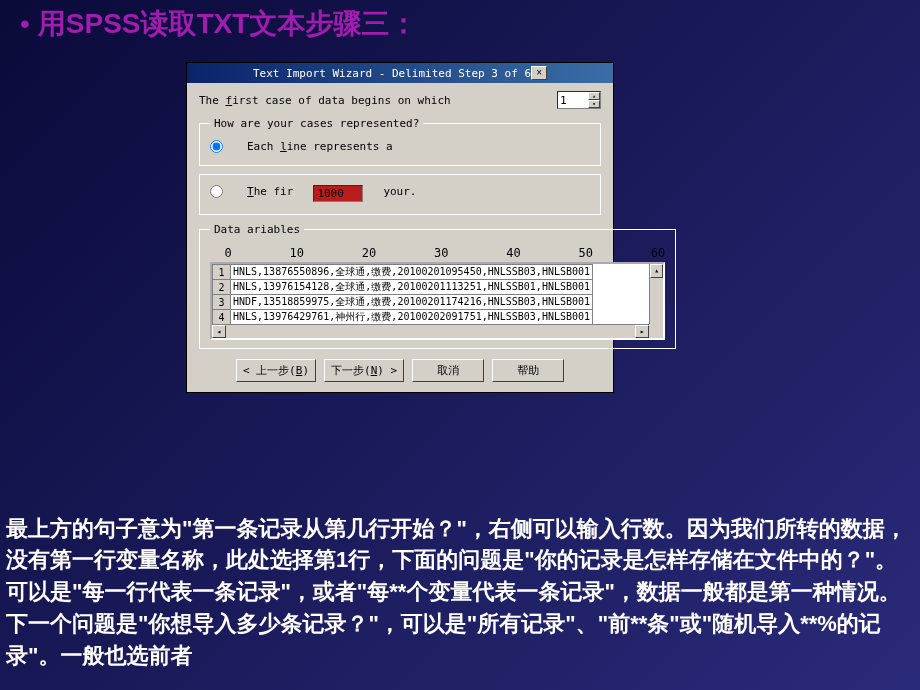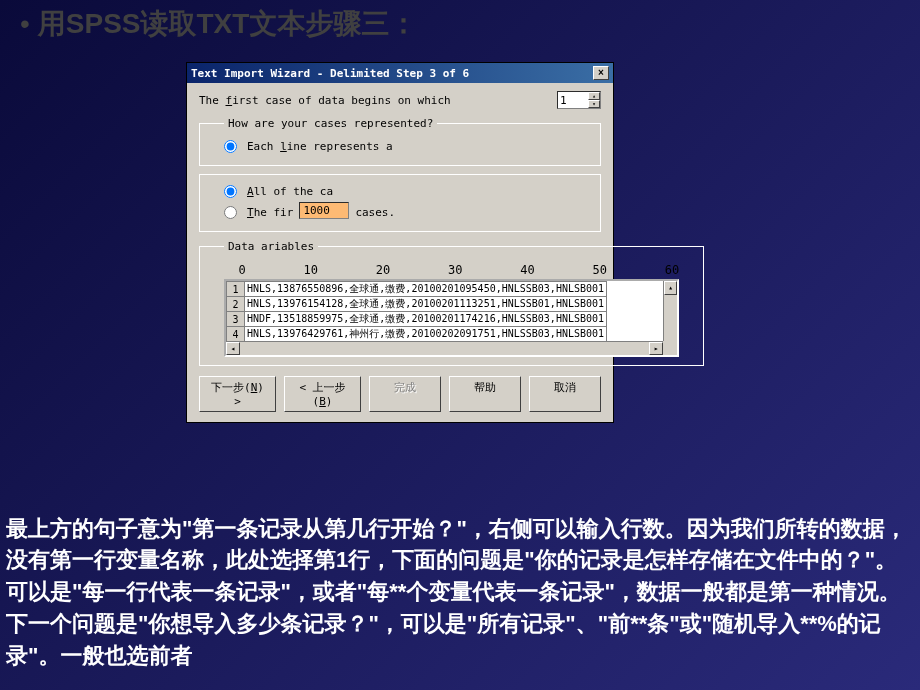--- a/index.html
+++ b/index.html
@@ -11,42 +11,42 @@
     color: #fff;
     overflow: hidden;
     position: relative;
   }
   .slide-title {
     position: absolute;
     top: 5px;
     left: 20px;
     font-size: 28px;
     font-weight: bold;
-    color: #404040;
+    color: #a21caf;
   }
   .bullet { font-weight: normal; margin-right: 8px; }
   .dialog {
     position: absolute;
     top: 62px;
     left: 186px;
     width: 428px;
     background: #d4d0c8;
     border: 1px solid #000;
     font-family: "SimSun", monospace;
     font-size: 11px;
     color: #000;
   }
   .titlebar {
     background: linear-gradient(to right, #0a246a, #3a6ea5);
     color: #fff;
     padding: 3px 4px;
-    font-weight: bold;
-    font-size: 11px;
-    display: flex;
-    justify-content: space-between;
+    font-weight: normal;
+    font-size: 11px;
+    display: flex;
+    justify-content: center;
     align-items: center;
   }
   .close-btn {
     width: 16px; height: 14px;
     background: #d4d0c8;
     border: 1px solid #fff;
     border-right-color: #404040;
     border-bottom-color: #404040;
     color: #000;
     font-size: 10px;
@@ -87,35 +87,35 @@
     border-bottom-color: #404040;
     font-size: 6px;
     line-height: 6px;
     text-align: center;
   }
   fieldset {
     border: 1px solid #808080;
     border-top-color: #fff;
     border-left-color: #fff;
     box-shadow: inset 1px 1px 0 #808080;
-    padding: 6px 24px 8px;
+    padding: 6px 10px 8px;
     margin-bottom: 8px;
   }
   fieldset.gb { border: 1px groove #fff; box-shadow: none; }
   legend { padding: 0 4px; font-size: 11px; }
   .radio-row {
     display: flex;
-    align-items: flex-end;
-    gap: 6px;
+    align-items: flex-start;
+    gap: 20px;
     margin: 4px 0;
   }
   .radio-row input[type="radio"] { margin-right: 4px; }
   .txt-in {
     border: 1px inset #808080;
-    background: #fdba74;
+    background: #b91c1c;
     font-size: 11px;
     padding: 1px 3px;
     font-family: inherit;
   }
   .w50 { width: 50px; }
   .ruler {
     margin-top: 4px;
     font-family: monospace;
     font-size: 12px;
     white-space: pre;
@@ -245,28 +245,24 @@
     <fieldset class="gb">
       <legend>How are your cases represented?</legend>
       <div class="radio-row">
         <input type="radio" name="cr" checked="" style="">
         <span>Each <u>l</u>ine represents a</span>
       </div>
     </fieldset>
 
     <fieldset class="gb">
       <div class="radio-row">
-        <input type="radio" name="ic" checked="" style="">
-        <span><u>A</u>ll of the ca</span>
-      </div>
-      <div class="radio-row">
         <input type="radio" name="ic" style="">
         <span><u>T</u>he fir</span>
         <input class="txt-in w50" type="text" value="1000" style="">
-        <span>cases.</span>
+        <span>your.</span>
       </div>
     </fieldset>
 
     <fieldset class="gb">
       <legend>Data ariables</legend>
       <div class="ruler">  0        10        20        30        40        50        60</div>
       <div class="preview-box">
         <table class="preview-table">
           <tbody>
               <tr>
@@ -296,23 +292,22 @@
         </div>
         <div class="hscroll">
           <div class="arr">◂</div>
           <div class="arr">▸</div>
         </div>
         <div class="corner"></div>
       </div>
     </fieldset>
 
     <div class="btn-row">
+      <div class="dlg-btn">&lt; 上一步(<u>B</u>)</div>
       <div class="dlg-btn">下一步(<u>N</u>) &gt;</div>
-      <div class="dlg-btn">&lt; 上一步(<u>B</u>)</div>
-      <div class="dlg-btn disabled">完成</div>
+      <div class="dlg-btn">取消</div>
       <div class="dlg-btn">帮助</div>
-      <div class="dlg-btn">取消</div>
     </div>
 
   </div>
 </div>
 
 <div class="caption">最上方的句子意为"第一条记录从第几行开始？"，右侧可以输入行数。因为我们所转的数据，没有第一行变量名称，此处选择第1行，下面的问题是"你的记录是怎样存储在文件中的？"。可以是"每一行代表一条记录"，或者"每**个变量代表一条记录"，数据一般都是第一种情况。下一个问题是"你想导入多少条记录？"，可以是"所有记录"、"前**条"或"随机导入**%的记录"。一般也选前者</div>
 
 </body></html>

